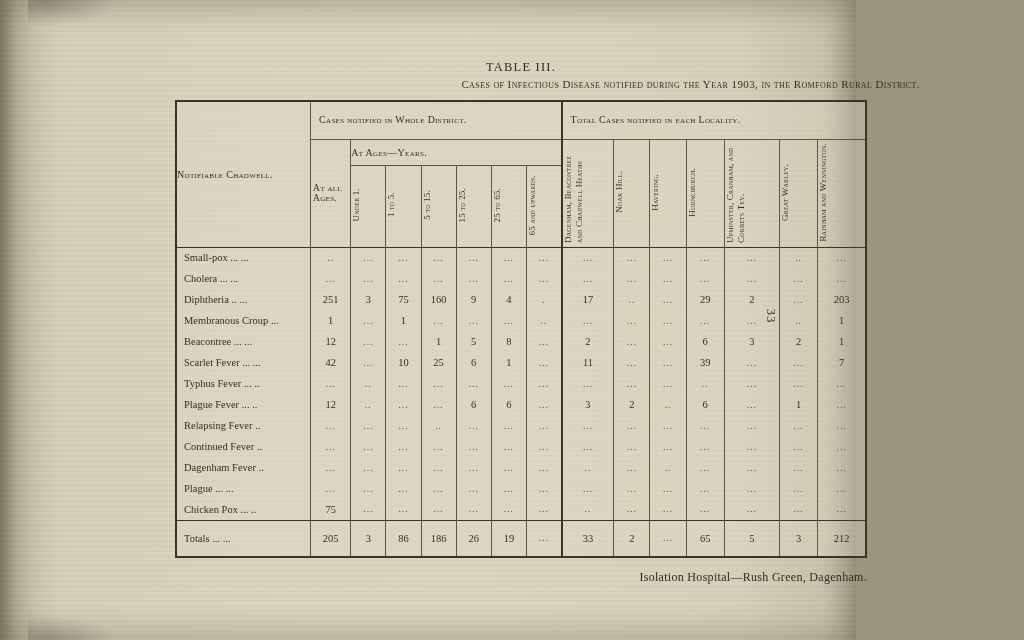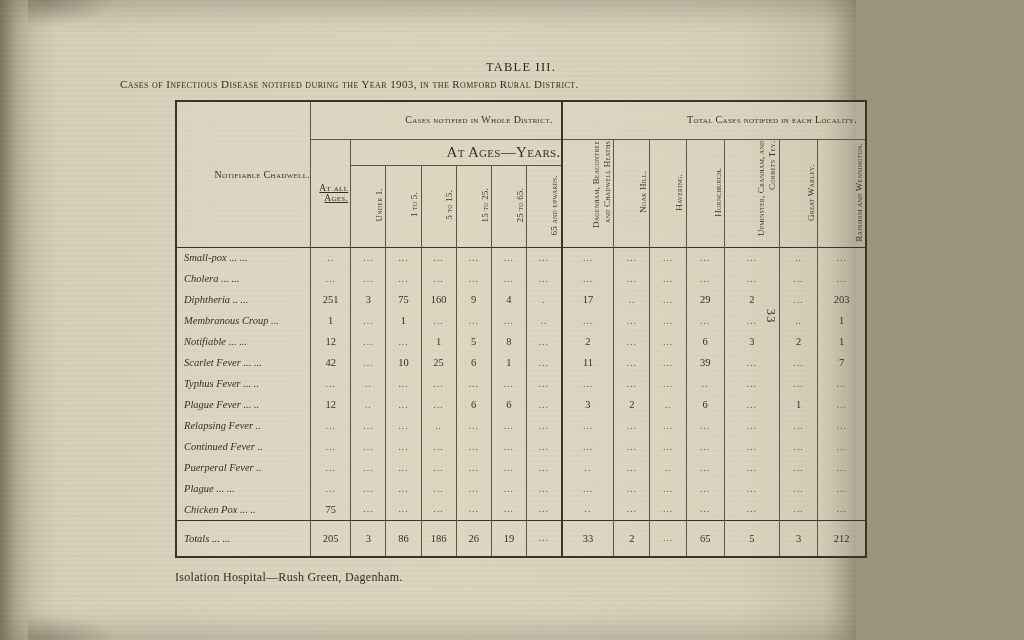--- a/index.html
+++ b/index.html
@@ -19,55 +19,55 @@
     position:absolute; inset:0;
     background:repeating-linear-gradient(180deg, rgba(120,110,88,.035) 0 2px, rgba(255,255,255,.02) 2px 5px);
     pointer-events:none;
   }
   .title {
     position:absolute; top:60px; left:175px; width:692px;
     text-align:center; font-size:12.5px; letter-spacing:1.2px; color:#2e2a20;
   }
   .subtitle {
     position:absolute; top:78px; left:120px; width:800px;
-    text-align:left; font-size:11px; font-variant:small-caps;
+    text-align:right; font-size:11px; font-variant:small-caps;
     letter-spacing:.4px; color:#35301f;
   }
   .tablewrap { position:absolute; left:175px; top:100px; }
   table {
     width:692px; table-layout:fixed; border-collapse:collapse;
     border:2px solid #393428; color:#35301f;
     background:rgba(226,220,203,.35);
   }
   th, td {
     border-left:1px solid #5c5644; border-right:1px solid #5c5644;
     padding:0; font-weight:normal;
   }
   thead { border-bottom:1.5px solid #393428; }
-  thead th { font-variant:small-caps; font-size:10px; letter-spacing:.3px; vertical-align:middle; text-align:right; color:#35301f; }
+  thead th { font-variant:small-caps; font-size:10px; letter-spacing:.3px; vertical-align:middle; text-align:left; color:#35301f; }
   th.group-h { height:38px; border-bottom:1px solid #5c5644; line-height:1.25; padding:2px 8px; }
-  th.allages-h { font-size:9.5px; padding:2px 2px;text-decoration:underline; }
-  th.agesyears-h { height:26px; border-bottom:1px solid #5c5644; font-size:15px; }
+  th.allages-h { font-size:9.5px; padding:2px 2px; }
+  th.agesyears-h { height:26px; border-bottom:1px solid #5c5644; font-size:10px; }
   tr.age-row th { height:82px; vertical-align:middle; }
   .vert {
     writing-mode:vertical-rl; transform:rotate(180deg);
     display:inline-block; font-size:9px; line-height:1.25;
     letter-spacing:.2px; white-space:normal;
   }
   .vert.age { max-height:72px; }
   .vert.loc { max-height:102px; }
   th.loc-h { vertical-align:middle; }
   tbody td { height:21px; font-size:10.5px; text-align:center; color:#35301f; }
-  tbody td.disease { text-align:left; padding-left:7px; font-size:10.5px; white-space:nowrap; overflow:hidden;font-style:italic; }
+  tbody td.disease { text-align:left; padding-left:7px; font-size:10.5px; white-space:nowrap; overflow:hidden; }
   tbody td.dots { color:#55503e; letter-spacing:1px; font-size:9.5px; }
   tr.totals-row td { height:37px; border-top:1.5px solid #393428; }
   .g2 { border-left:2px solid #393428 !important; }
   .footer {
     position:absolute; top:570px; left:175px; width:692px;
-    text-align:left; font-size:12px; color:#2f2b21; letter-spacing:.3px;
+    text-align:right; font-size:12px; color:#2f2b21; letter-spacing:.3px;
   }
   .page-number {
     position:absolute; top:308px; right:78px;
     transform:rotate(90deg); transform-origin:center;
     font-size:13px; color:#3a352a; letter-spacing:1px;
   }
   .corner-shadow-tl { position:absolute; left:28px; top:0; width:90px; height:26px; background:radial-gradient(ellipse at 20% 0%, rgba(70,62,45,.35), transparent 70%); }
   .corner-shadow-bl { position:absolute; left:28px; bottom:0; width:90px; height:26px; background:radial-gradient(ellipse at 20% 100%, rgba(70,62,45,.3), transparent 70%); }
 </style>
 </head>
@@ -189,21 +189,21 @@
             <td class="dots">..</td>
             <td class="dots g2">...</td>
             <td class="dots">...</td>
             <td class="dots">...</td>
             <td class="dots">...</td>
             <td class="dots">...</td>
             <td class="dots">..</td>
             <td class="val">1</td>
           </tr>
           <tr>
-            <td class="disease">Notifiable  ...  ...</td>
+            <td class="disease">Beacontree  ...  ...</td>
             <td class="val">12</td>
             <td class="dots">...</td>
             <td class="dots">...</td>
             <td class="val">1</td>
             <td class="val">5</td>
             <td class="val">8</td>
             <td class="dots">...</td>
             <td class="val g2">2</td>
             <td class="dots">...</td>
             <td class="dots">...</td>
@@ -291,21 +291,21 @@
             <td class="dots">...</td>
             <td class="dots g2">...</td>
             <td class="dots">...</td>
             <td class="dots">...</td>
             <td class="dots">...</td>
             <td class="dots">...</td>
             <td class="dots">...</td>
             <td class="dots">...</td>
           </tr>
           <tr>
-            <td class="disease">Puerperal Fever  ..</td>
+            <td class="disease">Dagenham Fever  ..</td>
             <td class="dots">...</td>
             <td class="dots">...</td>
             <td class="dots">...</td>
             <td class="dots">...</td>
             <td class="dots">...</td>
             <td class="dots">...</td>
             <td class="dots">...</td>
             <td class="dots g2">..</td>
             <td class="dots">...</td>
             <td class="dots">..</td>

